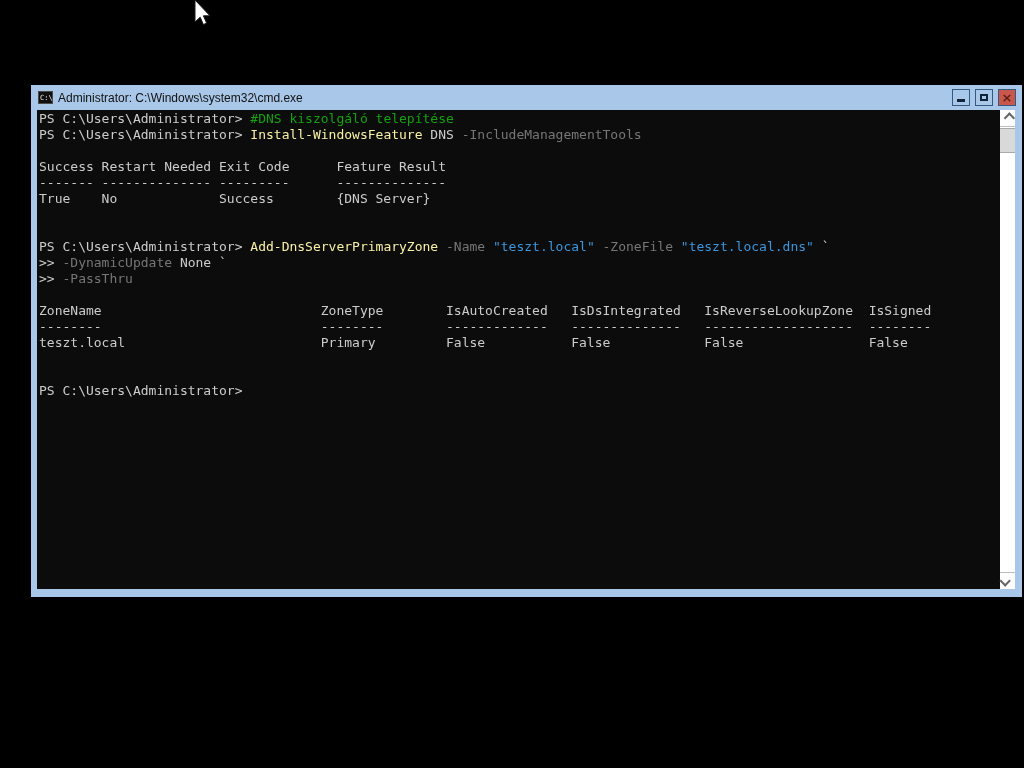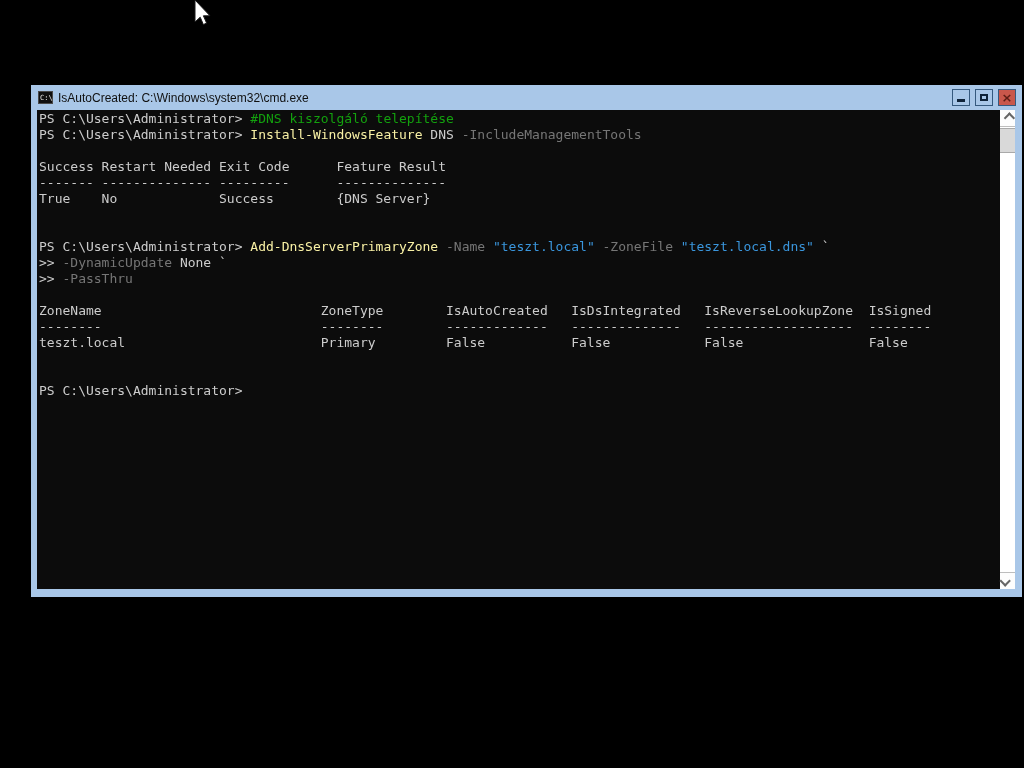--- a/index.html
+++ b/index.html
@@ -84,21 +84,21 @@
 </style>
 </head>
 <body>
 
 <div>
 
   <div class="window">
 
     <div class="titlebar">
       <div class="cmd-icon">C:\</div>
-      <div class="title">IsAutoCreated: C:\Windows\system32\cmd.exe</div>
+      <div class="title">Administrator: C:\Windows\system32\cmd.exe</div>
       <div class="controls">
         <button class="ctrl-btn">
           <span class="glyph-min"></span>
         </button>
         <button class="ctrl-btn">
           <span class="glyph-max"></span>
         </button>
         <button class="ctrl-btn close">
           <span class="glyph-close">×</span>
         </button>

